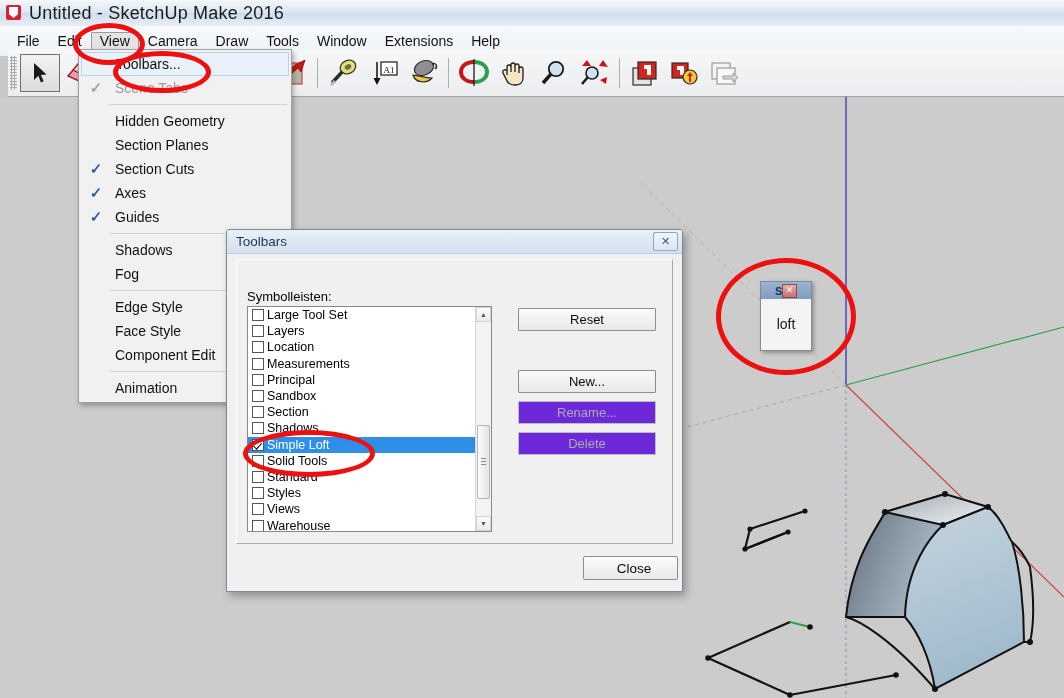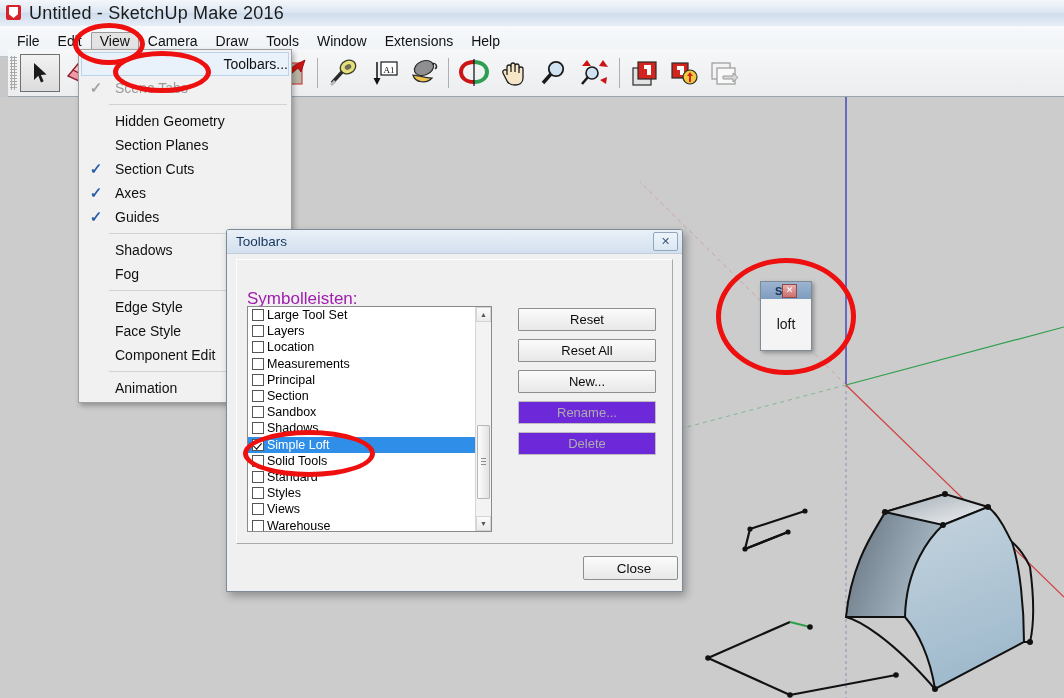--- a/index.html
+++ b/index.html
@@ -152,21 +152,20 @@
     color: #101010;
     padding-left: 36px;
     box-sizing: border-box;
     z-index: 2;
   }
   .vrow.highlight {
     background: #e9f1fb;
     border: 1px solid #b9d2ee;
     margin: 0 2px;
     padding-left: 34px;
-    justify-content: flex-end;
   }
   .vrow.disabled { color: #9a9a9a; }
   .vcheck {
     position: absolute;
     left: 8px; top: 4px;
     width: 18px; height: 16px;
     color: #2b5fa8;
     font-size: 15px;
     line-height: 16px;
     text-align: center;
@@ -244,22 +243,22 @@
     width: 437px; height: 285px;
     border: 1px solid #a9a9a9;
     border-top-color: #fdfdfd;
     border-left-color: #fdfdfd;
     background: #f0f0f0;
     box-sizing: border-box;
   }
   .label-sym {
     position: absolute;
     left: 22px; top: 60px;
-    font-size: 17px;
-    color: #a21caf;
+    font-size: 13px;
+    color: #000000;
     text-align: center;
   }
   .listbox {
     position: absolute;
     left: 247px; top: 306px;
     width: 245px; height: 226px;
     background: #ffffff;
     border: 1px solid #8a8a8a;
     box-sizing: border-box;
     overflow: hidden;
@@ -728,25 +727,25 @@
     <div class="litem">
       <span class="cbx"></span>
       <span>Measurements</span>
     </div>
     <div class="litem">
       <span class="cbx"></span>
       <span>Principal</span>
     </div>
     <div class="litem">
       <span class="cbx"></span>
+      <span>Sandbox</span>
+    </div>
+    <div class="litem">
+      <span class="cbx"></span>
       <span>Section</span>
-    </div>
-    <div class="litem">
-      <span class="cbx"></span>
-      <span>Sandbox</span>
     </div>
     <div class="litem">
       <span class="cbx"></span>
       <span>Shadows</span>
     </div>
     <div class="litem sel">
       <span class="cbx on"></span>
       <span>Simple Loft</span>
     </div>
     <div class="litem">
@@ -771,21 +770,20 @@
     </div>
 
     <div class="lscroll">
       <div class="lsbtn">▲</div>
       <div class="lthumb"></div>
       <div class="lsbtn bottom">▼</div>
     </div>
   </div>
 
   <div class="dbtn" style="left:518px; top:308px;">Reset</div>
-  <div class="dbtn" style="left:518px; top:339px;">Reset All</div>
   <div class="dbtn" style="left:518px; top:370px;">New...</div>
   <div class="dbtn disabled" style="left:518px; top:401px;">Rename...</div>
   <div class="dbtn disabled" style="left:518px; top:432px;">Delete</div>
   <div class="closebtn">Close</div>
 
   <div class="circ" id="circ-view"></div>
   <div class="circ" id="circ-tb"></div>
   <div class="circ" id="circ-simple"></div>
   <div class="circ" id="circ-float"></div>
 

